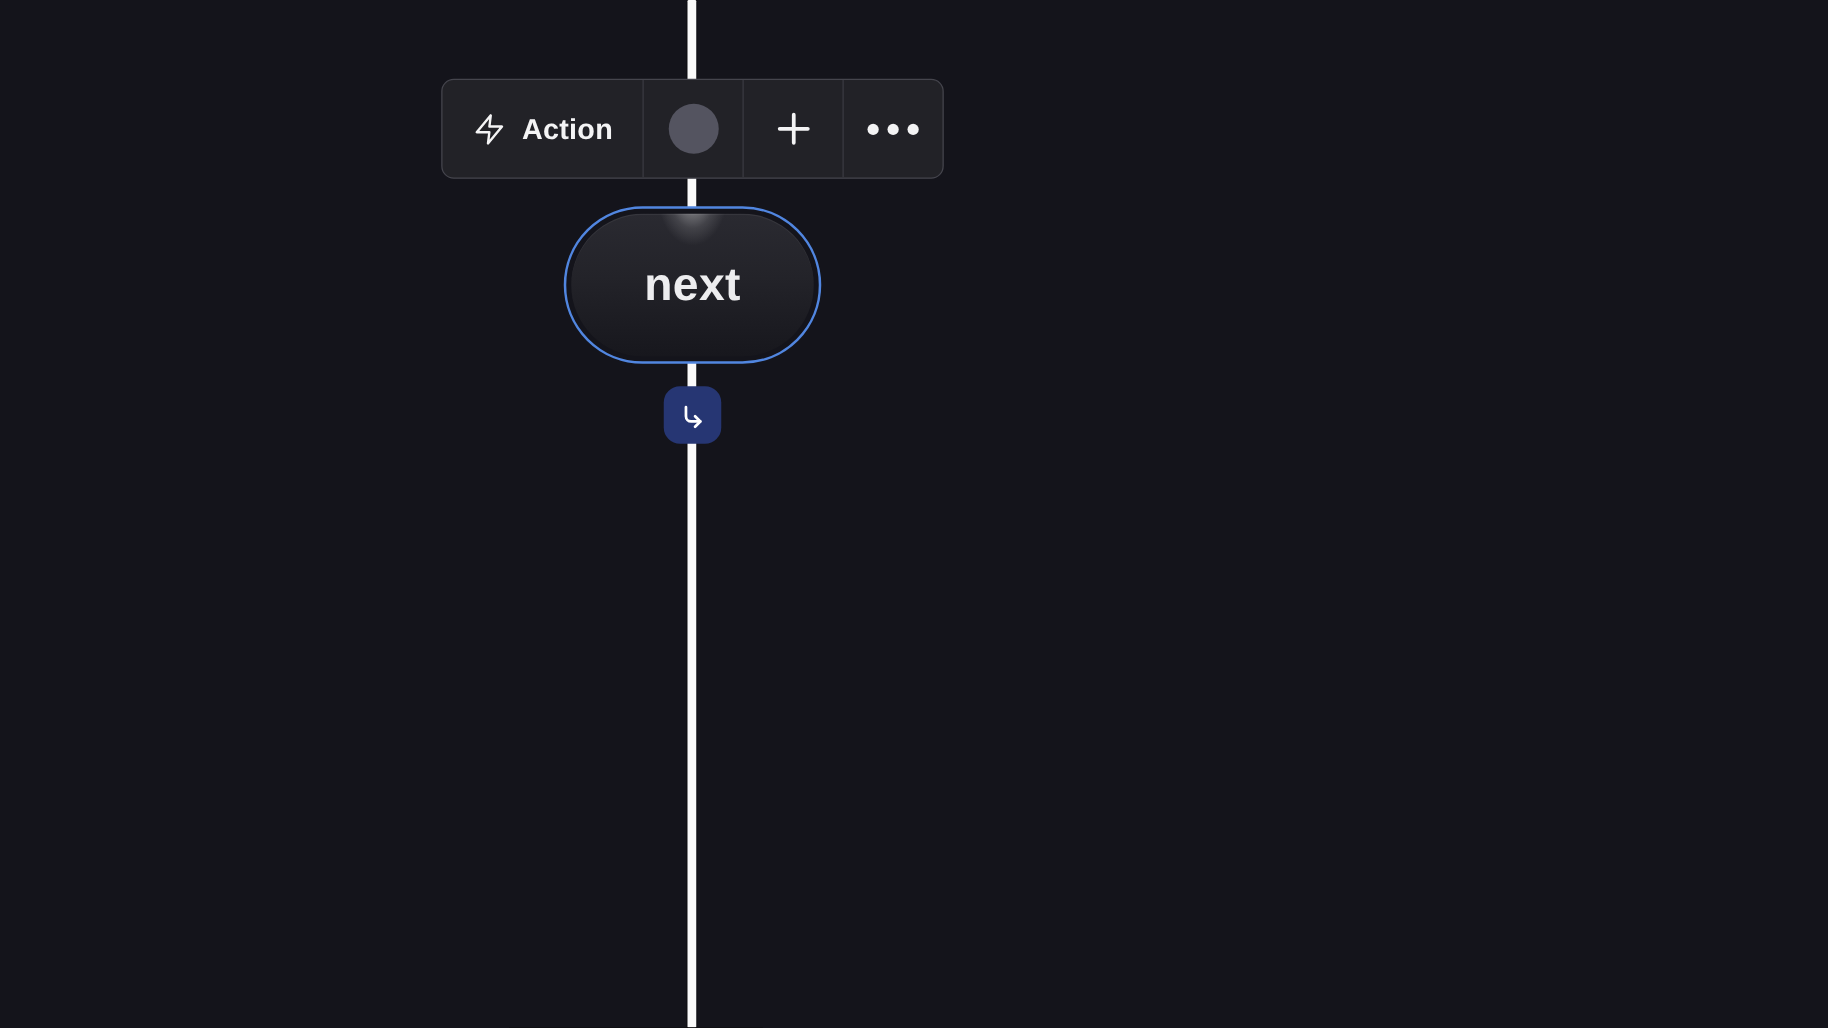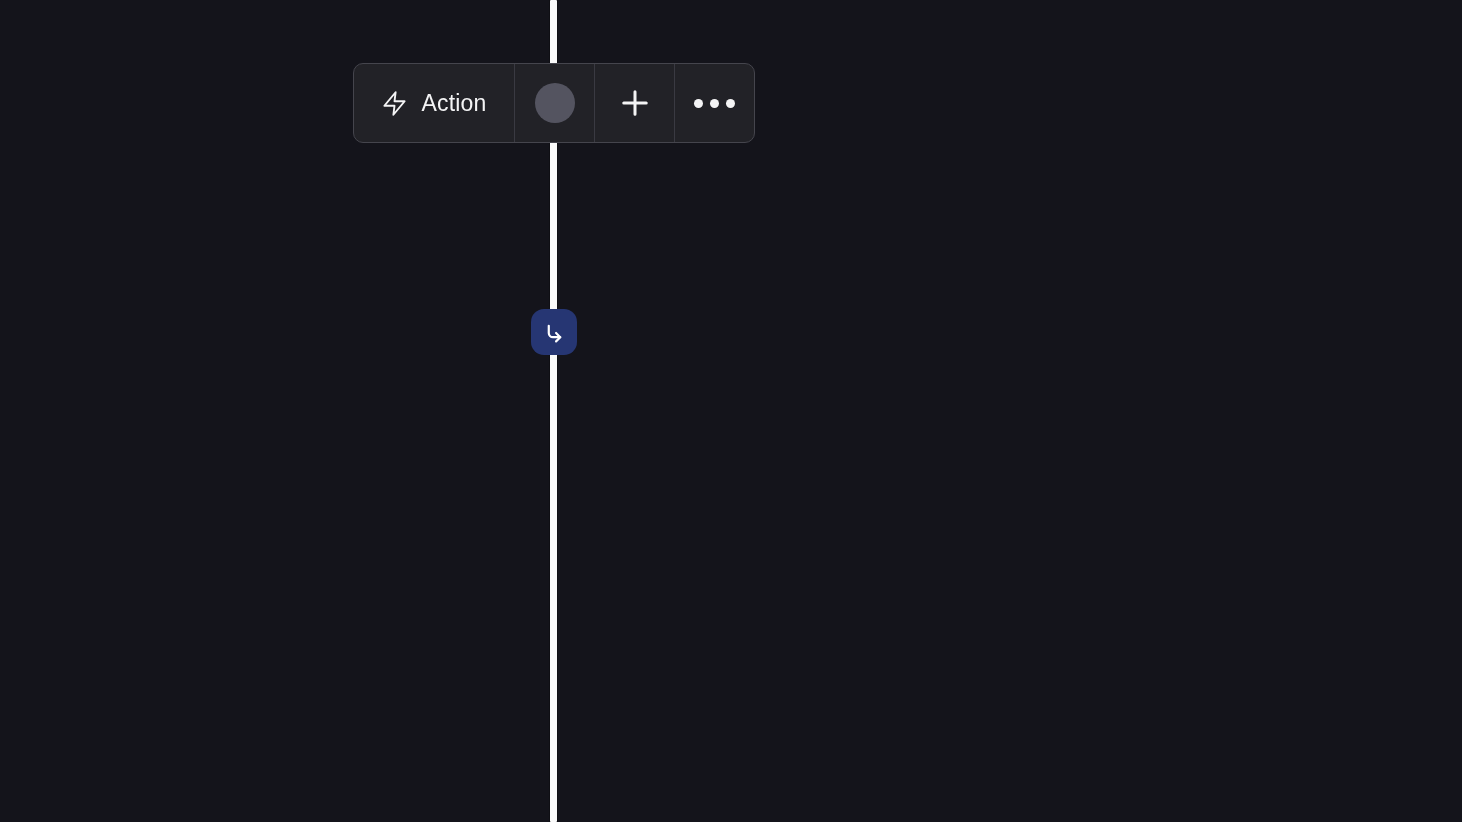--- a/index.html
+++ b/index.html
@@ -54,21 +54,21 @@
     display: flex;
     align-items: center;
     justify-content: center;
     cursor: pointer;
     color: #f4f4f5;
   }
   .tb-cell.action {
     width: 160px;
     gap: 13px;
     font-size: 23px;
-    font-weight: 400;
+    font-weight: 700;
     letter-spacing: 0.2px;
     color: #f4f4f5;
   }
   .tb-cell.square { flex: 1; }
   .tb-divider {
     width: 1px;
     background: #3a3a42;
   }
   .swatch-circle {
     width: 40px;
@@ -189,20 +189,26 @@
 
     <button class="tb-cell square">
       <span class="dots">
         <span></span>
           <span></span>
           <span></span>
       </span>
     </button>
   </div>
 
+  <div class="node">
+    <div class="node-fill">
+      <div class="node-handle-glow"></div>
+      <span class="node-label">next</span>
+    </div>
+  </div>
 
   <button class="branch-btn">
     <span class="icon">
       <svg class="icon-svg" width="25" height="25" viewBox="0 0 24 24" fill="none" stroke="#ffffff" stroke-width="2.1" stroke-linecap="round" stroke-linejoin="round">
         <path d="M6.5 5.5 v7 a4 4 0 0 0 4 4 h7"></path>
         <polyline points="13.5 12.5 17.5 16.5 13.5 20.5"></polyline>
       </svg>
     </span>
   </button>
 

